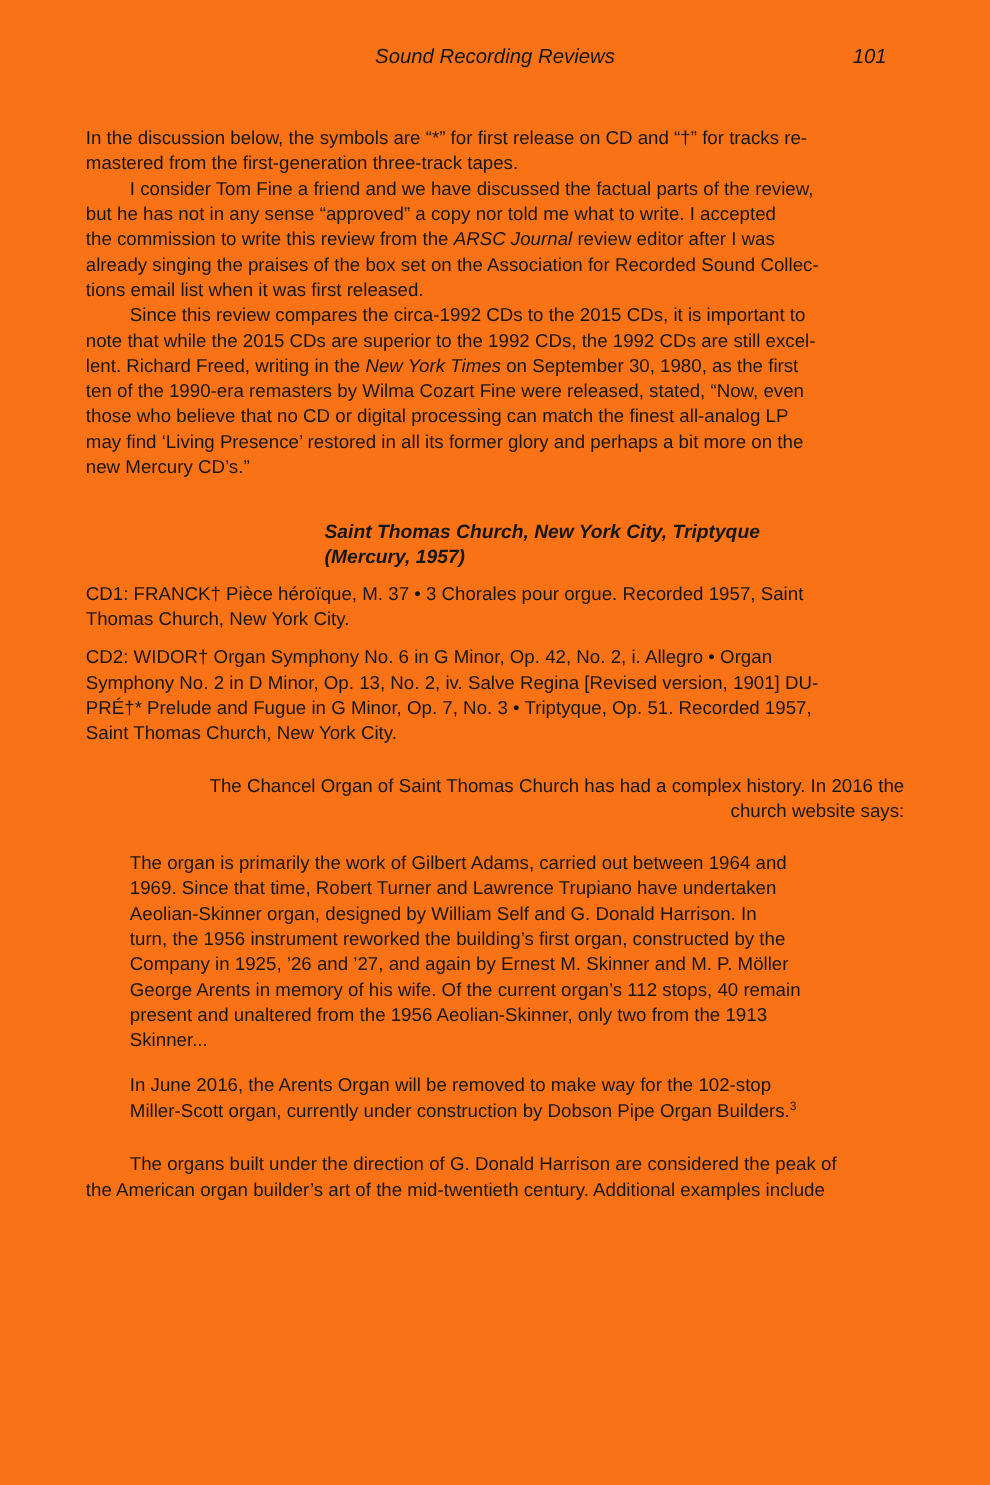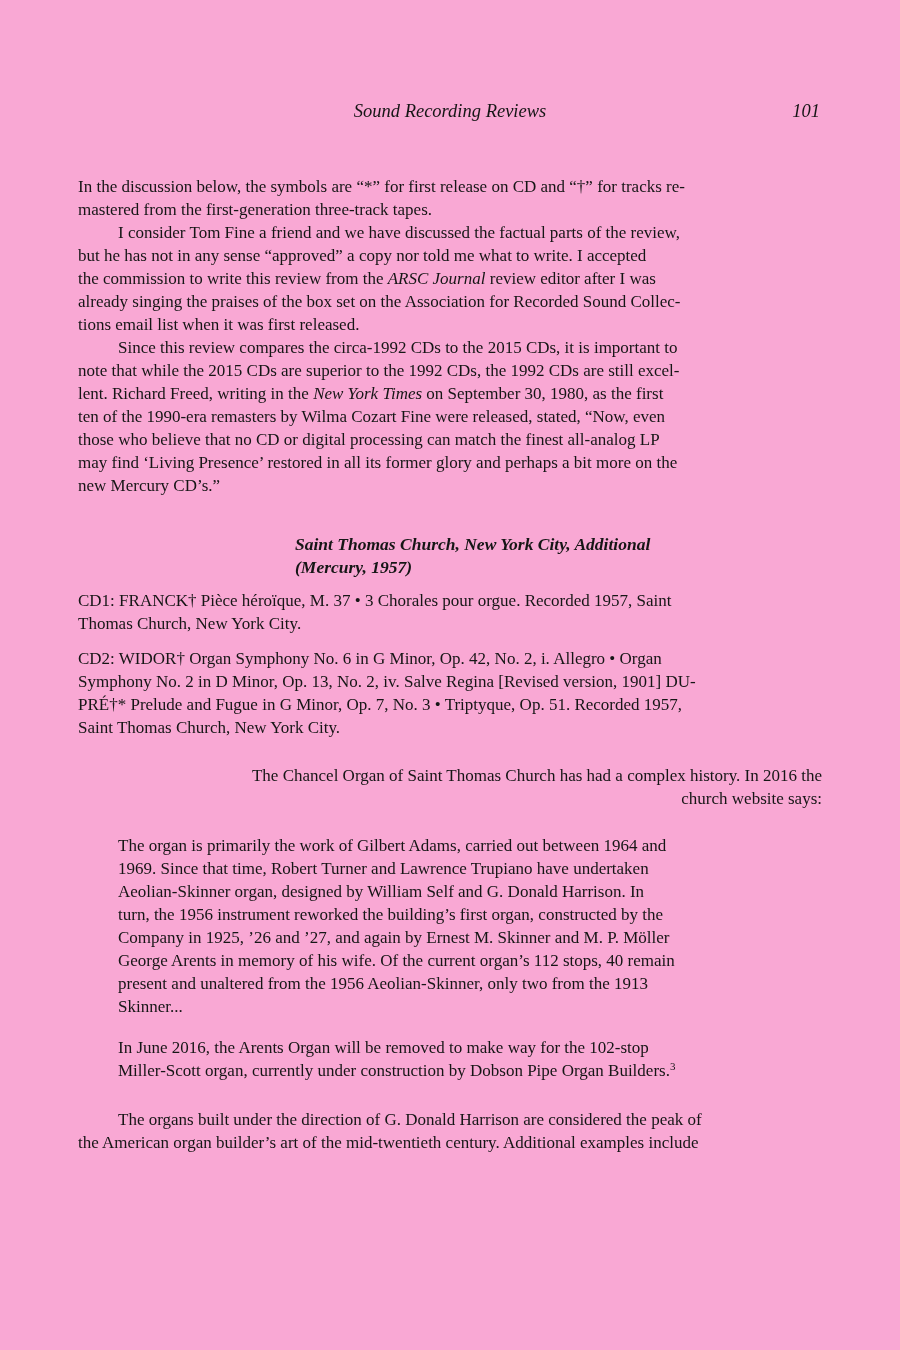--- a/index.html
+++ b/index.html
@@ -1,43 +1,43 @@
 <!DOCTYPE html>
 <html><head>
 <meta charset="utf-8">
 <style>
   html, body { margin: 0; padding: 0; background: #e8e8e8; }
   .page {
     position: relative;
     width: 900px;
     height: 1350px;
     margin: 0 auto;
-    background: #f9a8d4;
+    background: #f97316;
     color: #161616;
-    font-family: Liberation Serif, serif;
+    font-family: Liberation Sans, sans-serif;
     font-size: 17px;
     line-height: 23px;
     box-sizing: border-box;
-    padding: 100px 78px 0 78px;
+    padding: 39px 78px 0 78px;
     overflow: hidden;
   }
   .running-head {
     position: relative;
     height: 23px;
     font-style: italic;
     font-size: 18.5px;
   }
   .running-head .head-title {
     display: block;
     text-align: center;
   }
   .running-head .page-num {
     position: absolute;
     top: 0;
-    right: 2px;
+    right: 16px;
   }
   section { margin: 0; }
   .ln { white-space: nowrap; height: 23px; }
   .ln.ind { padding-left: 40px; }
   .m-intro    { margin-top: 52px; }
   .m-heading  { margin-top: 36px; }
   .m-cd1      { margin-top: 10px; }
   .m-cd2      { margin-top: 12px; }
   .m-chancel  { margin-top: 25px; text-align: right; }
   .m-quote1   { margin-top: 24px; }
@@ -84,21 +84,21 @@
     <div class="ln ind">Since this review compares the circa-1992 CDs to the 2015 CDs, it is important to</div>
     <div class="ln">note that while the 2015 CDs are superior to the 1992 CDs, the 1992 CDs are still excel-</div>
     <div class="ln"><span>lent. Richard Freed, writing in the </span><span class="i">New York Times</span><span> on September 30, 1980, as the first</span></div>
     <div class="ln">ten of the 1990-era remasters by Wilma Cozart Fine were released, stated, “Now, even</div>
     <div class="ln">those who believe that no CD or digital processing can match the finest all-analog LP</div>
     <div class="ln">may find ‘Living Presence’ restored in all its former glory and perhaps a bit more on the</div>
     <div class="ln">new Mercury CD’s.”</div>
   </section>
 
   <section class="section-heading m-heading">
-    <div class="ln">Saint Thomas Church, New York City, Additional</div>
+    <div class="ln">Saint Thomas Church, New York City, Triptyque</div>
     <div class="ln">(Mercury, 1957)</div>
   </section>
 
   <section class="m-cd1">
     <div class="ln">CD1: FRANCK† Pièce héroïque, M. 37 • 3 Chorales pour orgue. Recorded 1957, Saint</div>
     <div class="ln">Thomas Church, New York City.</div>
   </section>
 
   <section class="m-cd2">
     <div class="ln">CD2: WIDOR† Organ Symphony No. 6 in G Minor, Op. 42, No. 2, i. Allegro • Organ</div>

